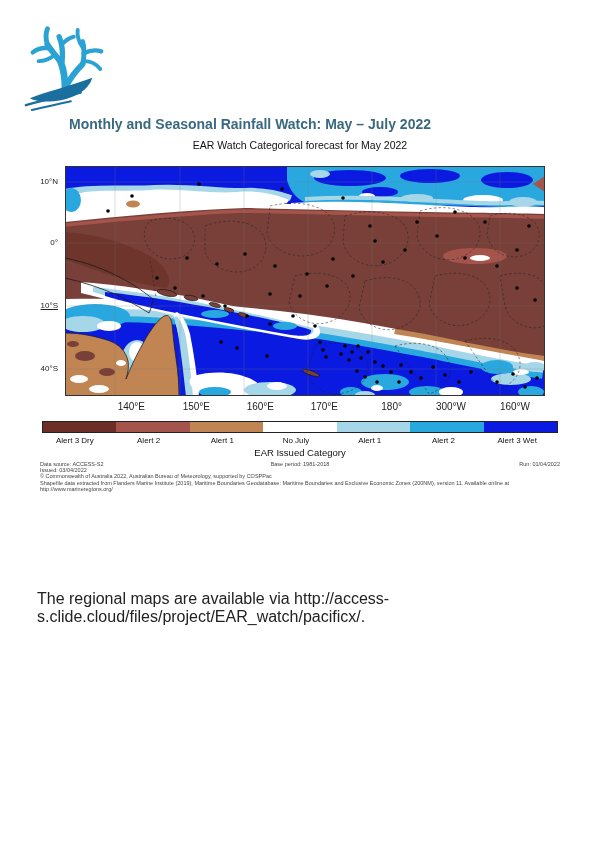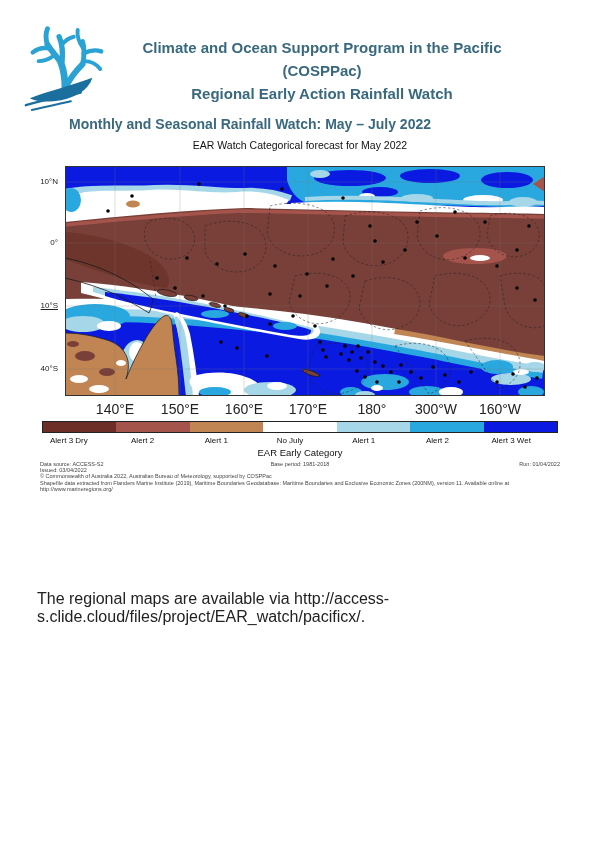--- a/index.html
+++ b/index.html
@@ -5,24 +5,24 @@
   html,body{margin:0;padding:0;background:#fff;}
   #page{position:relative;width:600px;height:848px;background:#ffffff;overflow:hidden;
         font-family:"Liberation Sans", sans-serif;}
   .abs{position:absolute;}
   .hdr{color:#39697f;font-weight:bold;text-align:center;}
   #hdr-block{left:108px;top:36px;width:428px;font-size:15px;line-height:23px;}
   #subtitle{left:0;top:116px;width:500px;font-size:14px;}
   #map-title{left:0;top:139px;width:600px;text-align:center;font-size:10.5px;color:#111;}
   #map-wrap{left:65px;top:166px;width:480px;height:230px;}
   .ytick{width:42px;text-align:right;font-size:8px;color:#222;line-height:10px;}
-  .xtick{width:60px;text-align:center;font-size:14px;color:#222;top:401px;}
+  .xtick{width:60px;text-align:right;font-size:10px;color:#222;top:401px;}
   #legend-bar{left:42px;top:421px;width:516px;height:12px;display:flex;border:1px solid #222;box-sizing:border-box;}
   #legend-bar .lcell{flex:1 1 0;height:100%;}
-  #legend-labels{left:32px;top:436px;width:516px;display:flex;font-size:8px;color:#111;}
+  #legend-labels{left:38px;top:436px;width:516px;display:flex;font-size:8px;color:#111;}
   #legend-labels .llabel{flex:1 1 0;text-align:center;}
   #legend-title{left:42px;top:447px;width:516px;text-align:center;font-size:9.5px;color:#111;}
   #footnotes{left:40px;top:461px;width:520px;font-size:5.5px;line-height:6.2px;color:#444;}
   #fn-row1{position:relative;width:100%;height:6.2px;}
   #fn-base{position:absolute;left:50%;transform:translateX(-50%);}
   #fn-run{position:absolute;right:0;top:0;}
   #availability{left:37px;top:544px;width:540px;font-size:16px;color:#222;margin-top:46px;}
 </style>
 </head>
 <body>
@@ -42,25 +42,20 @@
       <path stroke-width="5" d="M62,41 C64,32 64,25 62,18"></path>
       <path stroke-width="4" d="M62,24 C58,18 56,12 57,6"></path>
       <path stroke-width="4.5" d="M63,30 C69,27 75,26 81,28"></path>
       <path stroke-width="4" d="M64,38 C70,38 76,41 80,46"></path>
     </g>
     <path fill="#1b6f9e" d="M8,76 C28,68 48,64 72,55 C68,68 54,75 40,78 C28,80 15,80 8,76 Z"></path>
     <path fill="none" stroke="#1b6f9e" stroke-width="2.5" stroke-linecap="round" d="M4,83 C24,77 44,74 60,70"></path>
     <path fill="none" stroke="#1b6f9e" stroke-width="2" stroke-linecap="round" d="M10,88 C26,84 38,82 50,79"></path>
   </svg>
 
-  <div class="abs hdr" id="hdr-block">
-    <div>Climate and Ocean Support Program in the Pacific</div>
-    <div>(COSPPac)</div>
-    <div>Regional Early Action Rainfall Watch</div>
-  </div>
   <div class="abs hdr" id="subtitle">Monthly and Seasonal Rainfall Watch: May – July 2022</div>
 
   <div class="abs" id="map-title">EAR Watch Categorical forecast for May 2022</div>
 
   <div class="abs" id="map-wrap">
     <svg width="480" height="230" viewBox="0 0 480 230">
 
       <rect x="0" y="0" width="480" height="230" fill="#0a1ae0"></rect>
 
       <path fill="#29a8e0" d="M222,0 L480,0 L480,40 C440,43 400,38 360,40 C320,42 280,36 252,38 C236,39 226,28 222,14 Z"></path>
@@ -282,21 +277,21 @@
   </div>
   <div class="abs" id="legend-labels">
     <div class="llabel">Alert 3 Dry</div>
     <div class="llabel">Alert 2</div>
     <div class="llabel">Alert 1</div>
     <div class="llabel">No July</div>
     <div class="llabel">Alert 1</div>
     <div class="llabel">Alert 2</div>
     <div class="llabel">Alert 3 Wet</div>
   </div>
-  <div class="abs" id="legend-title">EAR Early Category</div>
+  <div class="abs" id="legend-title">EAR Issued Category</div>
 
   <div class="abs" id="footnotes">
     <div id="fn-row1">
       <span>Data source: ACCESS-S2</span>
       <span id="fn-base">Base period: 1981-2018</span>
       <span id="fn-run">Run: 01/04/2022</span>
     </div>
     <div>Issued: 03/04/2022</div>
     <div>© Commonwealth of Australia 2022, Australian Bureau of Meteorology, supported by COSPPac</div>
     <div>Shapefile data extracted from Flanders Marine Institute (2019), Maritime Boundaries Geodatabase: Maritime Boundaries and Exclusive Economic Zones (200NM), version 11. Available online at</div>

